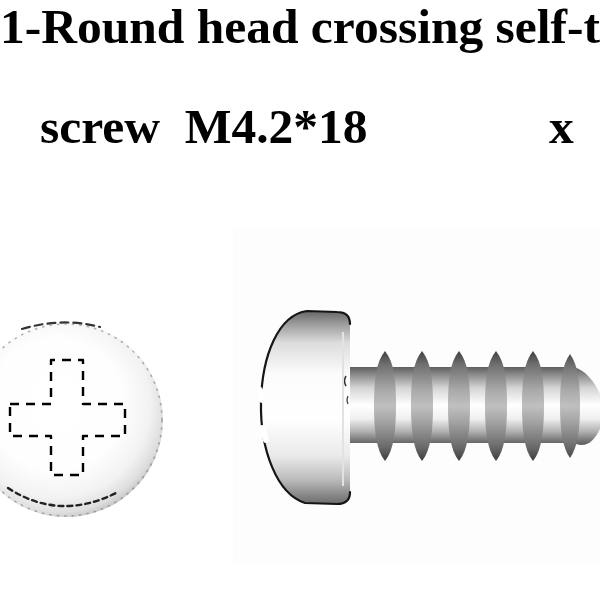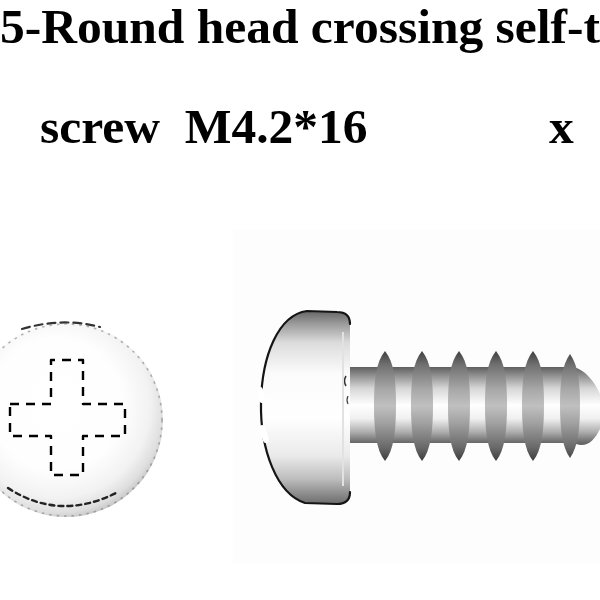--- a/index.html
+++ b/index.html
@@ -23,23 +23,23 @@
   .quantity    { left: 549px; top: 102px; }
   .figure-svg {
     position: absolute;
     left: 0; top: 0;
     width: 600px; height: 600px;
   }
 </style>
 </head>
 <body>
 
-<div class="title title-line1">5-Round head crossing self-t</div>
+<div class="title title-line1">1-Round head crossing self-t</div>
 
-<div class="title title-line2">screw  M4.2*16</div>
+<div class="title title-line2">screw  M4.2*18</div>
 
 <div class="title quantity">x</div>
 
 <svg class="figure-svg" viewBox="0 0 600 600" xmlns="http://www.w3.org/2000/svg">
   <defs>
     <radialGradient id="headFace" cx="45%" cy="42%" r="62%">
       <stop offset="0%" stop-color="#ffffff"></stop>
       <stop offset="55%" stop-color="#fefefe"></stop>
       <stop offset="78%" stop-color="#f2f2f2"></stop>
       <stop offset="90%" stop-color="#dedede"></stop>

